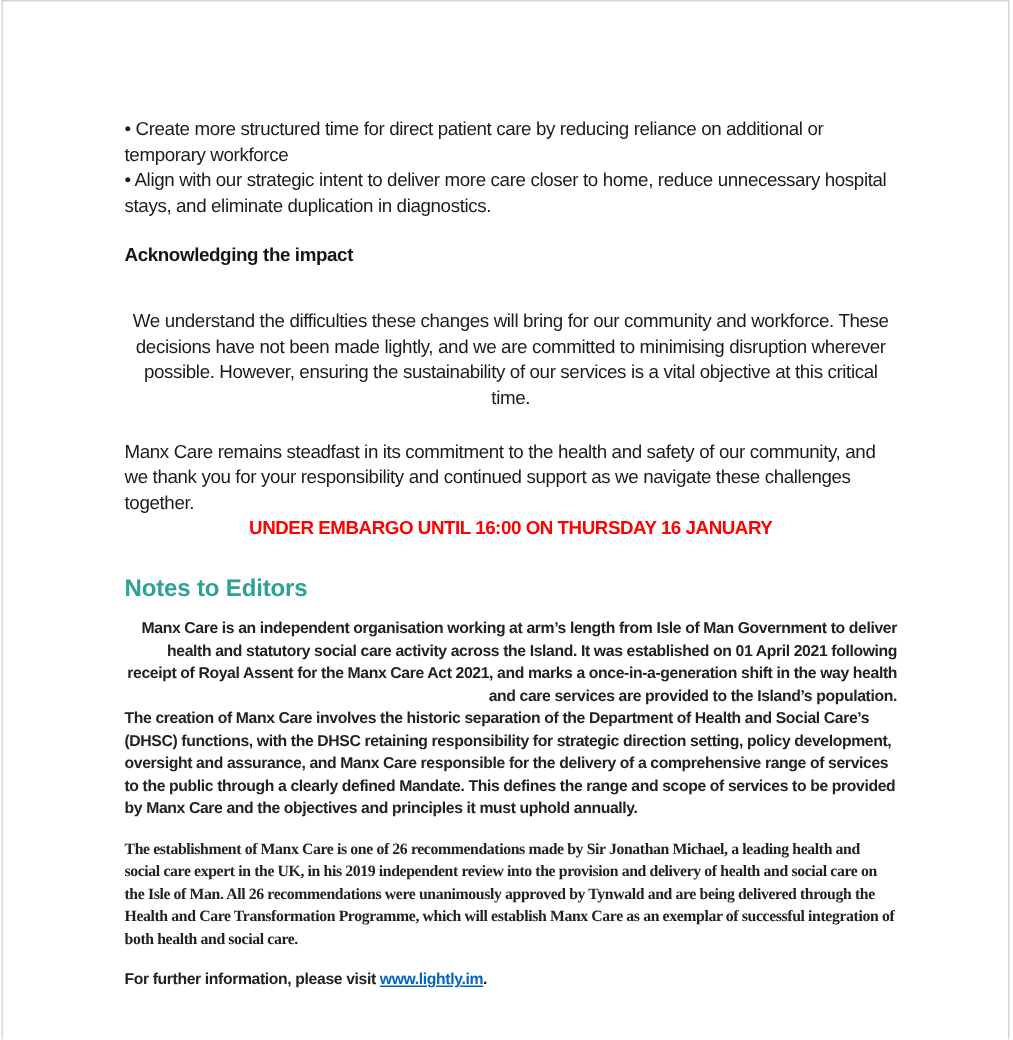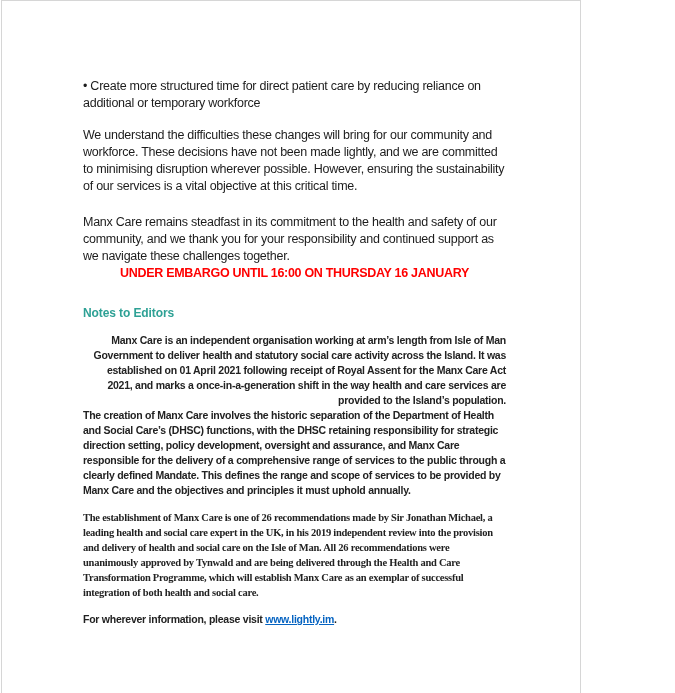--- a/index.html
+++ b/index.html
@@ -8,21 +8,21 @@
     background: #ffffff;
   }
   body {
     width: 675px;
     height: 693px;
     overflow: hidden;
     font-family: "Liberation Sans", sans-serif;
   }
   .page {
     box-sizing: border-box;
-    width: 580px;
+    width: 672px;
     min-height: 693px;
     margin-left: 1px;
     background: #ffffff;
     border-left: 1px solid #d6d6d6;
     border-right: 1px solid #d6d6d6;
     border-top: 1px solid #d6d6d6;
   }
   .content {
     padding: 77px 74px 0 81px;
   }
@@ -37,36 +37,36 @@
   .bullet { margin: 0; }
 
   .impact-heading {
     margin-top: 16px;
     font-weight: bold;
     font-size: 12.5px;
     line-height: 17px;
     letter-spacing: -0.25px;
     color: #151515;
   }
-  .impact-para-1 { margin-top: 15px; }
+  .impact-para-1 { margin-top: 27px; text-align: center; }
   .impact-para-2 { margin-top: 19px; }
 
   .embargo {
     text-align: center;
     font-weight: bold;
     font-size: 12.5px;
     line-height: 17px;
     letter-spacing: -0.3px;
     color: #ff0000;
   }
 
   .notes-heading {
     margin-top: 24px;
     font-weight: bold;
-    font-size: 12px;
+    font-size: 16px;
     line-height: 15px;
     letter-spacing: -0.1px;
     color: #2ea195;
   }
   .notes-text {
     font-size: 10.5px;
     line-height: 15px;
     letter-spacing: -0.25px;
     font-weight: bold;
     color: #222222;
@@ -82,32 +82,34 @@
     cursor: pointer;
   }
 </style>
 </head>
 <body>
 
 <div class="page">
   <div class="content">
 
     <p class="body-text bullet">• Create more structured time for direct patient care by reducing reliance on additional or temporary workforce</p>
+    <p class="body-text bullet">• Align with our strategic intent to deliver more care closer to home, reduce unnecessary hospital stays, and eliminate duplication in diagnostics.</p>
 
+    <p class="impact-heading">Acknowledging the impact</p>
 
     <p class="body-text impact-para-1">We understand the difficulties these changes will bring for our community and workforce. These decisions have not been made lightly, and we are committed to minimising disruption wherever possible. However, ensuring the sustainability of our services is a vital objective at this critical time.</p>
 
     <p class="body-text impact-para-2">Manx Care remains steadfast in its commitment to the health and safety of our community, and we thank you for your responsibility and continued support as we navigate these challenges together.</p>
 
     <p class="embargo">UNDER EMBARGO UNTIL 16:00 ON THURSDAY 16 JANUARY</p>
 
     <p class="notes-heading">Notes to Editors</p>
 
     <p class="notes-text notes-para-1">Manx Care is an independent organisation working at arm’s length from Isle of Man Government to deliver health and statutory social care activity across the Island. It was established on 01 April 2021 following receipt of Royal Assent for the Manx Care Act 2021, and marks a once-in-a-generation shift in the way health and care services are provided to the Island’s population.</p>
 
     <p class="notes-text notes-para-2">The creation of Manx Care involves the historic separation of the Department of Health and Social Care’s (DHSC) functions, with the DHSC retaining responsibility for strategic direction setting, policy development, oversight and assurance, and Manx Care responsible for the delivery of a comprehensive range of services to the public through a clearly defined Mandate. This defines the range and scope of services to be provided by Manx Care and the objectives and principles it must uphold annually.</p>
 
     <p class="notes-text notes-para-3">The establishment of Manx Care is one of 26 recommendations made by Sir Jonathan Michael, a leading health and social care expert in the UK, in his 2019 independent review into the provision and delivery of health and social care on the Isle of Man. All 26 recommendations were unanimously approved by Tynwald and are being delivered through the Health and Care Transformation Programme, which will establish Manx Care as an exemplar of successful integration of both health and social care.</p>
 
-    <p class="notes-text notes-footer"><span>For wherever information, please visit </span><a class="site-link">www.lightly.im</a><span>.</span></p>
+    <p class="notes-text notes-footer"><span>For further information, please visit </span><a class="site-link">www.lightly.im</a><span>.</span></p>
 
   </div>
 </div>
 
 </body></html>

